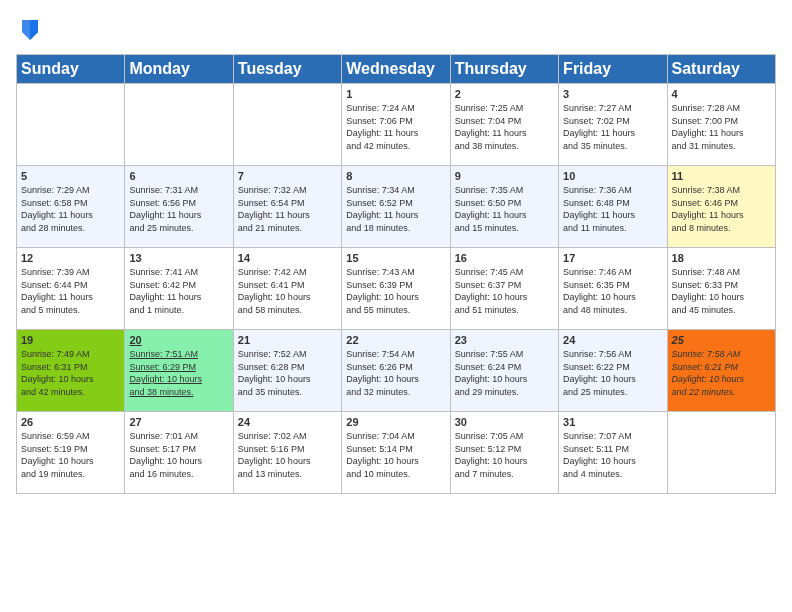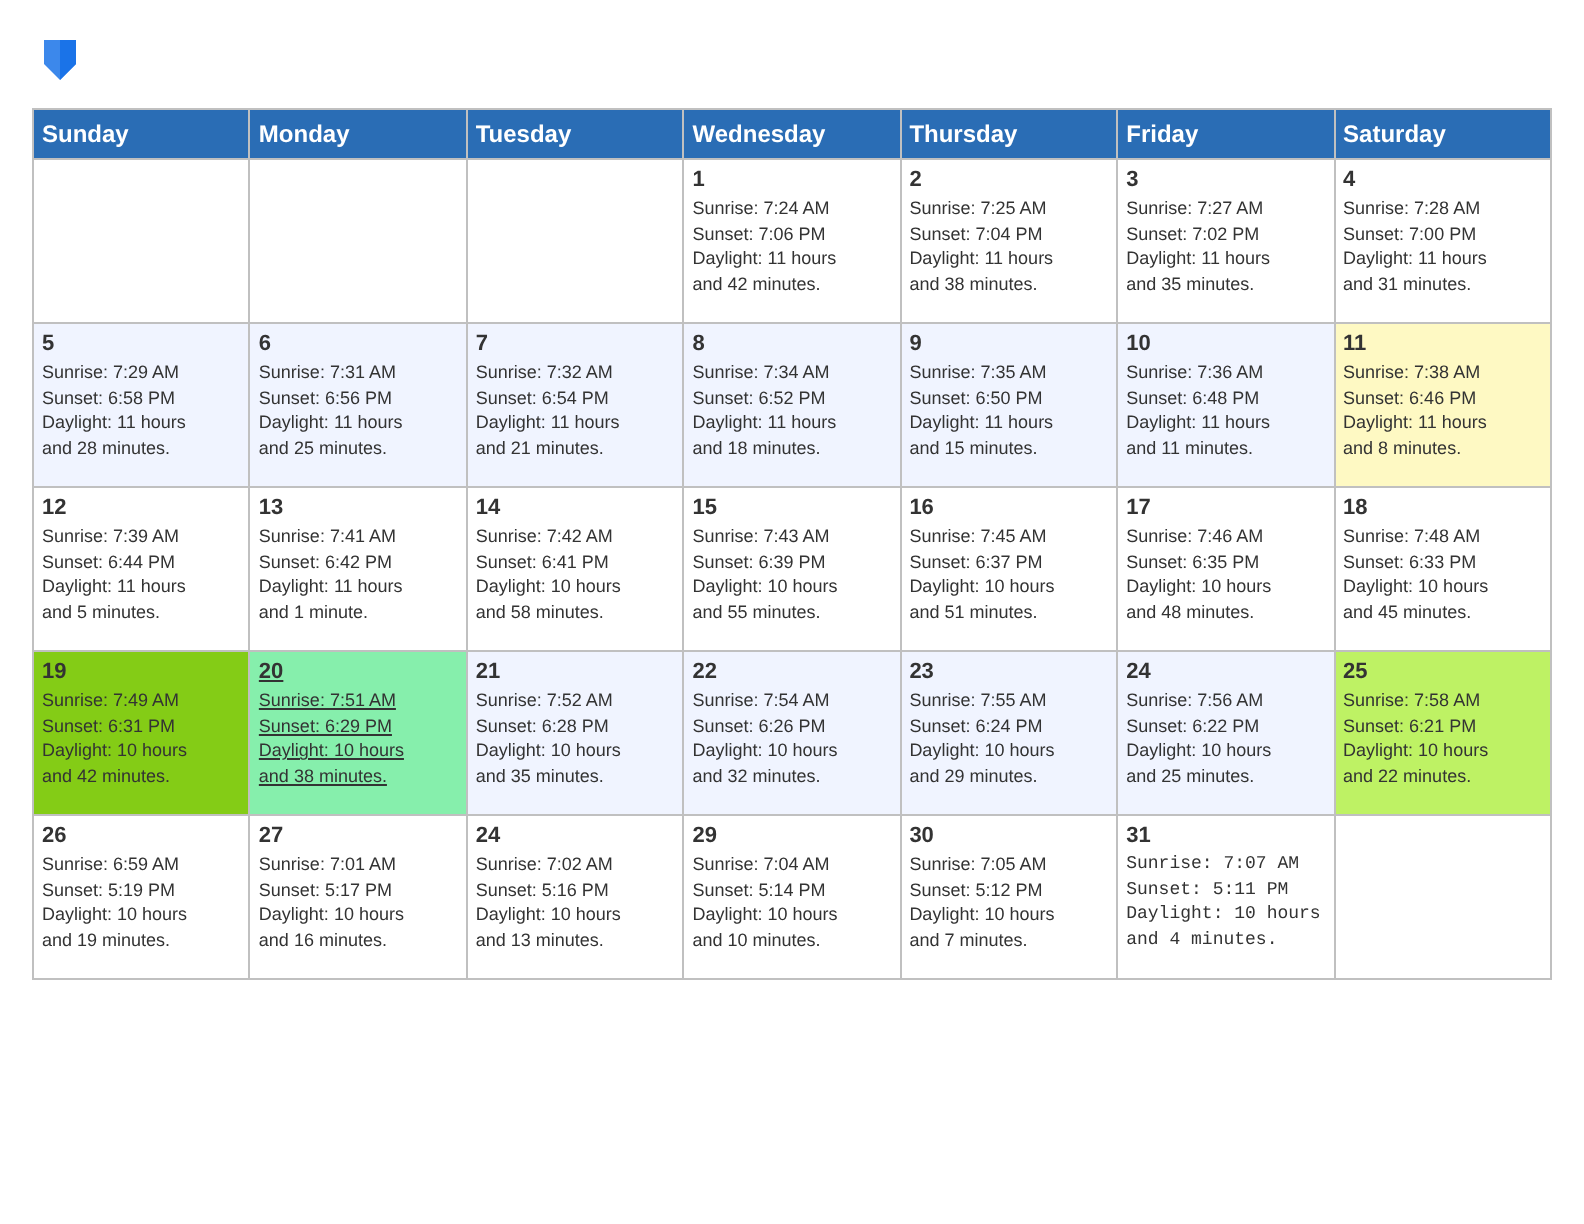--- a/index.html
+++ b/index.html
@@ -51,21 +51,21 @@
       color: #444;
     }
     .calendar-table {
       width: 100%;
       border-collapse: collapse;
       table-layout: fixed;
     }
     .calendar-table th {
       background-color: #2a6db5;
       color: #fff;
-      font-size: 12px;
+      font-size: 16px;
       font-weight: bold;
       padding: 5px 4px;
       text-align: left;
       border: 1px solid #c0c0c0;
     }
     .calendar-table td {
       border: 1px solid #c0c0c0;
       vertical-align: top;
       padding: 4px;
       font-size: 9.5px;
@@ -297,21 +297,21 @@
 Daylight: 10 hours
 and 29 minutes.</div>
           </td>
           <td style="background: rgb(240, 244, 255);">
             <div class="day-number">24</div>
             <div class="day-info" style="white-space: pre-line;">Sunrise: 7:56 AM
 Sunset: 6:22 PM
 Daylight: 10 hours
 and 25 minutes.</div>
           </td>
-          <td style="background: #bef264;">
+          <td style="background: #f97316; font-style: italic;">
             <div class="day-number">25</div>
             <div class="day-info" style="white-space: pre-line;">Sunrise: 7:58 AM
 Sunset: 6:21 PM
 Daylight: 10 hours
 and 22 minutes.</div>
           </td>
         </tr>
         <tr>
           <td>
             <div class="day-number">26</div>
@@ -343,21 +343,21 @@
           </td>
           <td>
             <div class="day-number">30</div>
             <div class="day-info" style="white-space: pre-line;">Sunrise: 7:05 AM
 Sunset: 5:12 PM
 Daylight: 10 hours
 and 7 minutes.</div>
           </td>
           <td>
             <div class="day-number">31</div>
-            <div class="day-info" style="white-space: pre-line; font-family: Liberation Mono, monospace;">Sunrise: 7:07 AM
+            <div class="day-info" style="white-space: pre-line;">Sunrise: 7:07 AM
 Sunset: 5:11 PM
 Daylight: 10 hours
 and 4 minutes.</div>
           </td>
           <td class="empty-cell"></td>
         </tr>
       </tbody>
   </table>
 </div>
 

